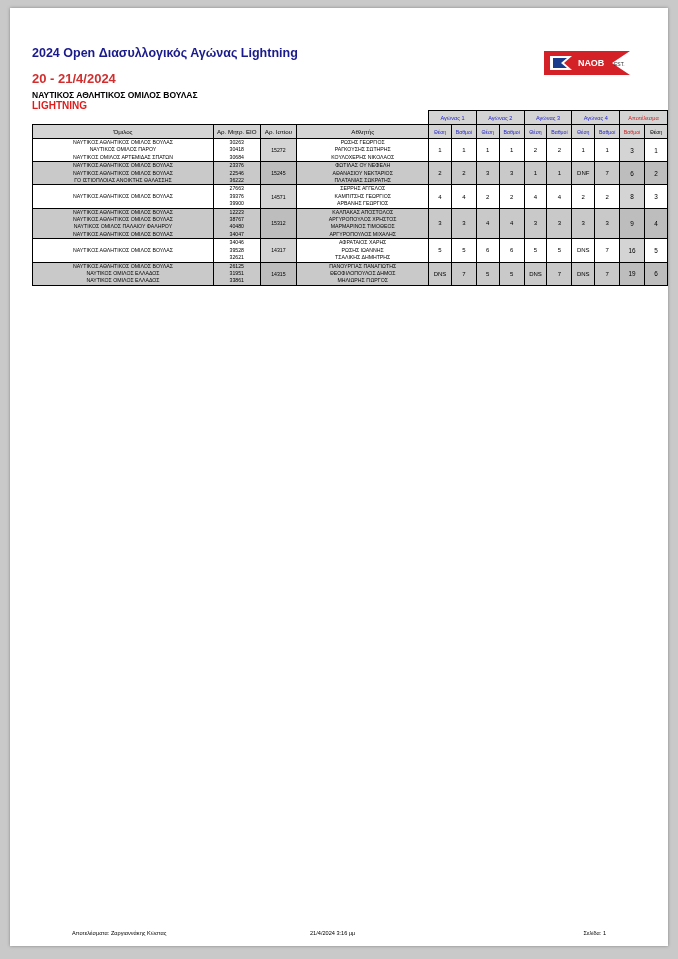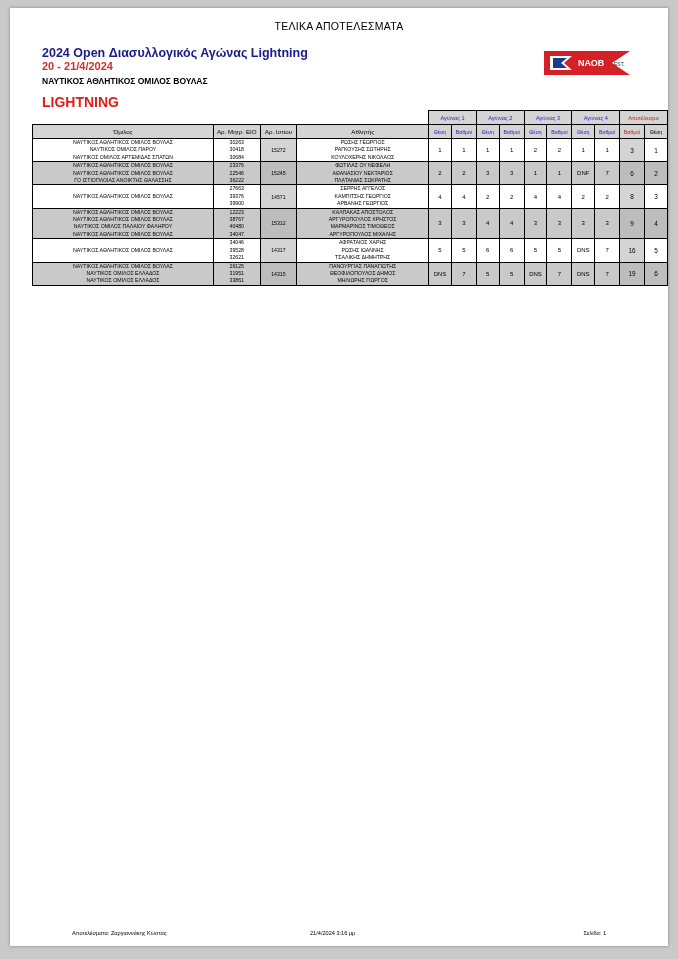--- a/index.html
+++ b/index.html
@@ -9,42 +9,42 @@
     font-family:"Liberation Sans", sans-serif;
     -webkit-font-smoothing:antialiased;
   }
   .page{
     position:absolute;left:10px;top:8px;
     width:658px;height:938px;
     background:#ffffff;
     box-shadow:0 0 3px rgba(0,0,0,.35);
     overflow:hidden;
   }
-  .inner{position:absolute;left:32px;top:14px;width:614px;}
+  .inner{position:absolute;left:22px;top:14px;width:614px;}
 
   
   .doc-title{
     text-align:center;font-size:10.5px;color:#000;letter-spacing:.3px;
     margin-top:12px;
   }
   .logo{
     position:absolute;right:22px;top:39px;width:104px;height:32px;
   }
 
   .main-title{
     font-size:12.5px;font-weight:bold;color:#1a1a8c;margin-top:24px;
   }
   .date-line{
-    font-size:11px;font-weight:bold;color:#d12f2f;margin-top:0;
+    font-size:13px;font-weight:bold;color:#d12f2f;margin-top:11px;
   }
   .club-line{
     font-size:8.5px;font-weight:bold;color:#000;margin-top:4px;
   }
   .class-line{
-    font-size:14px;font-weight:bold;color:#e01b1b;margin-top:8px;
+    font-size:10px;font-weight:bold;color:#e01b1b;
   }
 
   
   table.results{
     position:absolute;left:22px;top:102px;
     border-collapse:collapse;
     font-size:5.4px;
   }
   table.results td,table.results th{
     border:1px solid #000;
@@ -101,21 +101,20 @@
   }
   .footer .f1{position:absolute;left:62px;}
   .footer .f2{position:absolute;left:300px;}
   .footer .f3{position:absolute;right:62px;}
 </style>
 </head>
 <body>
 
 <div class="page">
 
-  <div class="doc-title">ΤΕΛΙΚΑ ΑΠΟΤΕΛΕΣΜΑΤΑ</div>
 
   <div class="logo">
     <svg width="104" height="32" viewBox="0 0 104 32">
       <rect x="0" y="0" width="104" height="32" fill="#ffffff"></rect>
       <polygon points="2,4 88,4 70,16 88,28 2,28" fill="#d42027"></polygon>
       <polygon points="8,9 30,9 22,16 30,23 8,23" fill="#ffffff"></polygon>
       <polygon points="11,11 25,11 19,16 25,21 11,21" fill="#1a3b8c"></polygon>
       <text x="36" y="19" font-family="Liberation Sans, sans-serif" font-size="9" font-weight="bold" fill="#ffffff">ΝΑΟΒ</text>
       <text x="72" y="19" font-family="Liberation Sans, sans-serif" font-size="5" fill="#333333">EST.</text>
     </svg>

